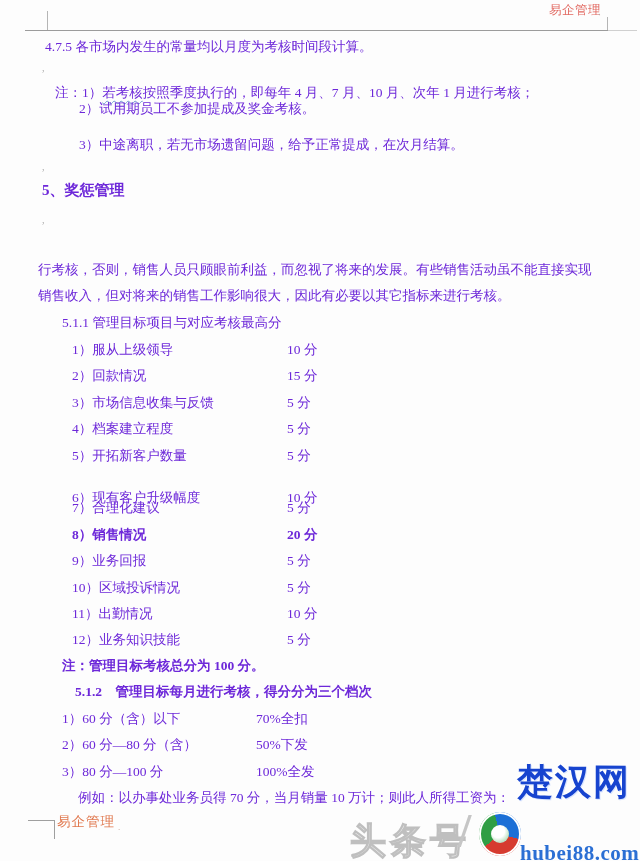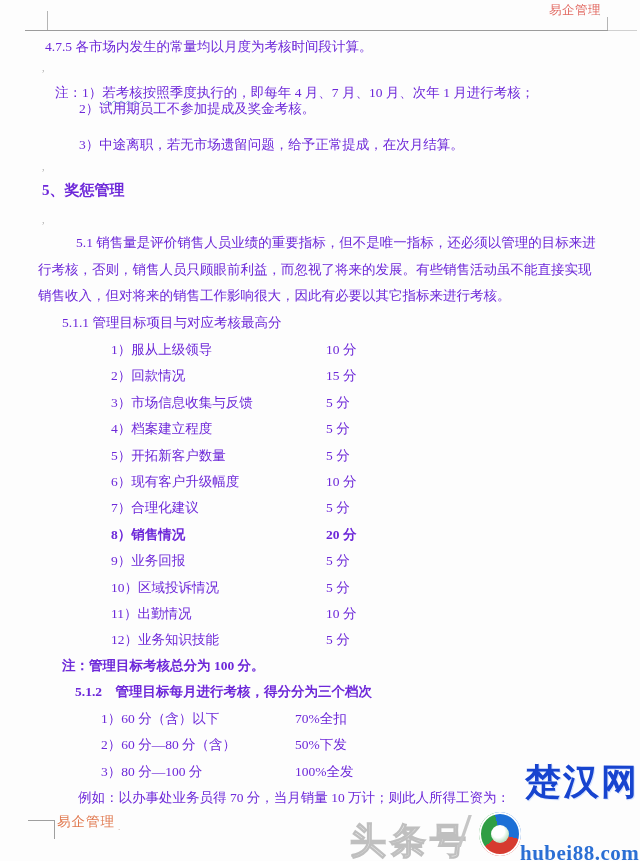--- a/index.html
+++ b/index.html
@@ -11,34 +11,34 @@
   .rule{position:absolute;background:#9c9c9c;}
   .rule-light{position:absolute;background:#d0d0d0;}
   .tick{position:absolute;background:#b5b5b5;width:1px;}
   .pmark{position:absolute;font-size:10px;color:#a9a9a9;line-height:10px;}
   .brand-top{position:absolute;left:549px;top:2px;font-size:12.5px;color:#e26a62;letter-spacing:0.5px;}
   .brand-bottom{position:absolute;left:57px;top:813px;font-size:13.5px;color:#e0784e;letter-spacing:1px;}
   .brand-dot{font-size:9px;color:#c59a90;}
   .wavy{text-decoration:underline;text-decoration-style:wavy;text-decoration-color:#6f9ad0;text-decoration-thickness:1px;text-underline-offset:3px;}
   .score{position:absolute;left:287px;top:0;}
   .tier-result{position:absolute;left:256px;top:0;}
-  .row{position:absolute;left:0;top:0;width:548px;height:17px;margin-left:39px;}
+  .row{position:absolute;left:0;top:0;width:548px;height:17px;}
   .row .lbl{position:absolute;left:72px;}
   .row .rng{position:absolute;left:62px;}
   
   .wm-channel{position:absolute;left:350px;top:817px;font-size:36px;font-weight:bold;
       color:#f0f0f0;-webkit-text-stroke:1.2px #bfbfbf;letter-spacing:4px;}
   .wm-slash{position:absolute;left:458px;top:803px;font-size:48px;color:#c6c6c6;font-weight:bold;}
   .wm-logo{position:absolute;left:479px;top:812px;width:42px;height:44px;border-radius:50%;
       background:conic-gradient(from 230deg,#2f9e44 0 115deg,#1b6fd6 115deg 235deg,#d63b2f 235deg 360deg);
       box-shadow:0 0 0 2px #ffffff inset;}
   .wm-logo .core{position:absolute;left:12px;top:13px;width:18px;height:18px;border-radius:50%;
       background:radial-gradient(circle at 40% 35%,#ffffff 0 40%,#bfe3c4 70%,#8fd0ef 100%);}
   .wm-site{position:absolute;left:517px;top:758px;font-size:36px;font-weight:bold;color:#1744cf;
-      letter-spacing:2px;text-shadow:1px 1px 0 #d8e4ff,-1px -1px 0 #ffffff;margin-left:8px;}
+      letter-spacing:2px;text-shadow:1px 1px 0 #d8e4ff,-1px -1px 0 #ffffff;}
   .wm-url{position:absolute;left:520px;top:841px;font-size:21px;font-weight:bold;color:#2b6fd4;letter-spacing:0.5px;}
 </style>
 </head>
 <body>
 
 <div id="page">
 
   <span class="brand-top">易企管理</span>
   <span class="pmark" style="left:598px;top:7px;">.</span>
   <div class="tick" style="left:47px;top:11px;height:20px;"></div>
@@ -55,21 +55,20 @@
   </div>
   <div class="ln" style="left:79px;top:100px;">2）试用期员工不参加提成及奖金考核。</div>
   <div class="ln" style="left:79px;top:136px;">3）中途离职，若无市场遗留问题，给予正常提成，在次月结算。</div>
 
   <span class="pmark" style="left:42px;top:162px;">,</span>
 
   <div class="ln title" style="left:42px;top:182px;">5、奖惩管理</div>
 
   <span class="pmark" style="left:42px;top:215px;">,</span>
 
-  <div class="ln" style="left:76px;top:234px;">5.1 销售量是评价销售人员业绩的重要指标，但不是唯一指标，还必须以管理的目标来进</div>
   <div class="ln" style="left:38px;top:261px;">行考核，否则，销售人员只顾眼前利益，而忽视了将来的发展。有些销售活动虽不能直接实现</div>
   <div class="ln" style="left:38px;top:287px;">销售收入，但对将来的销售工作影响很大，因此有必要以其它指标来进行考核。</div>
 
   <div class="ln" style="left:62px;top:314px;text-align:right;">5.1.1 管理目标项目与对应考核最高分</div>
 
   <div class="ln row" style="top:341px;">
     <span class="lbl">1）服从上级领导</span>
     <span class="score">10 分</span>
   </div>
   <div class="ln row" style="top:367px;">
@@ -81,21 +80,21 @@
     <span class="score">5 分</span>
   </div>
   <div class="ln row" style="top:420px;">
     <span class="lbl">4）档案建立程度</span>
     <span class="score">5 分</span>
   </div>
   <div class="ln row" style="top:447px;">
     <span class="lbl">5）开拓新客户数量</span>
     <span class="score">5 分</span>
   </div>
-  <div class="ln row" style="top:473px;padding-left:37px;">
+  <div class="ln row" style="top:489px;padding-left:37px;">
     <span class="lbl">6）现有客户升级幅度</span>
     <span class="score">10 分</span>
   </div>
   <div class="ln row" style="top:499px;">
     <span class="lbl">7）合理化建议</span>
     <span class="score">5 分</span>
   </div>
   <div class="ln row" style="top:526px;font-weight:bold;">
     <span class="lbl">8）销售情况</span>
     <span class="score">20 分</span>

